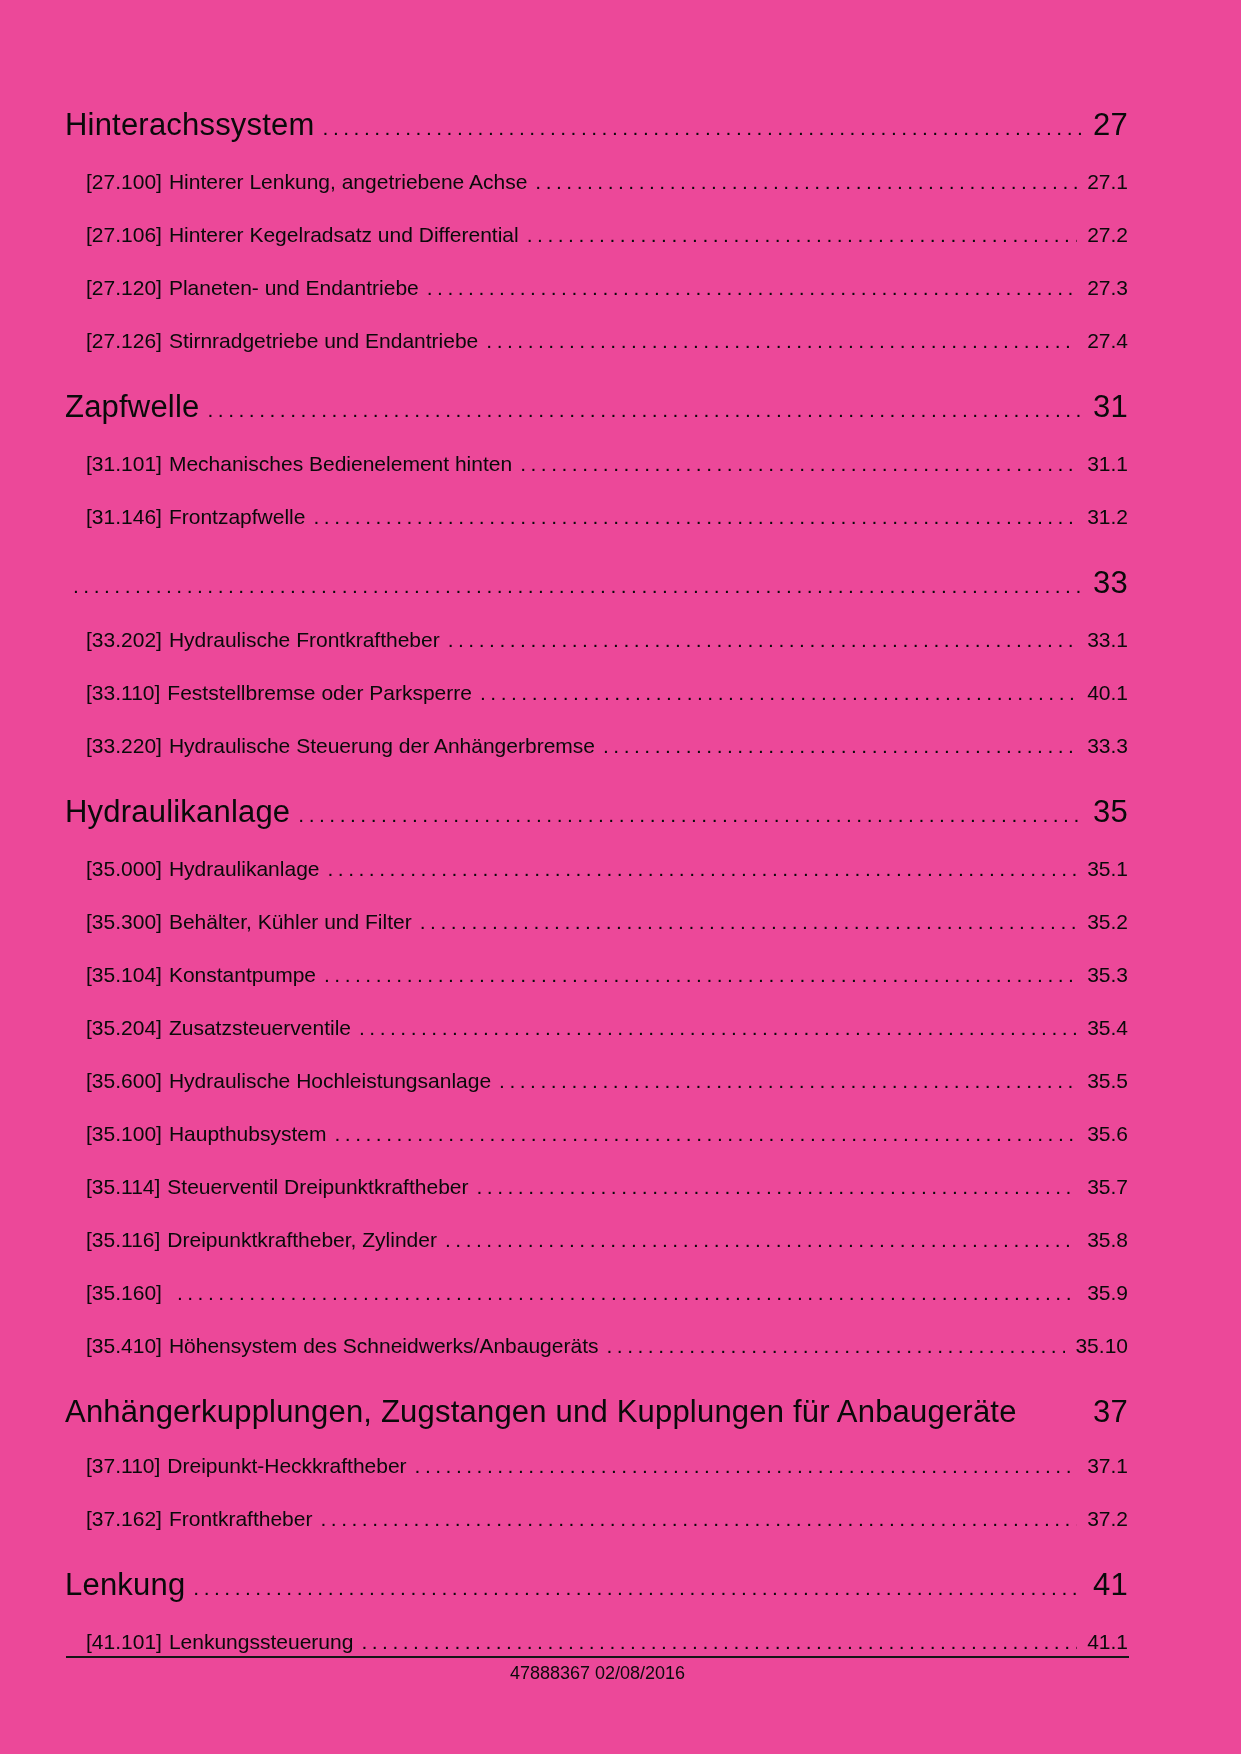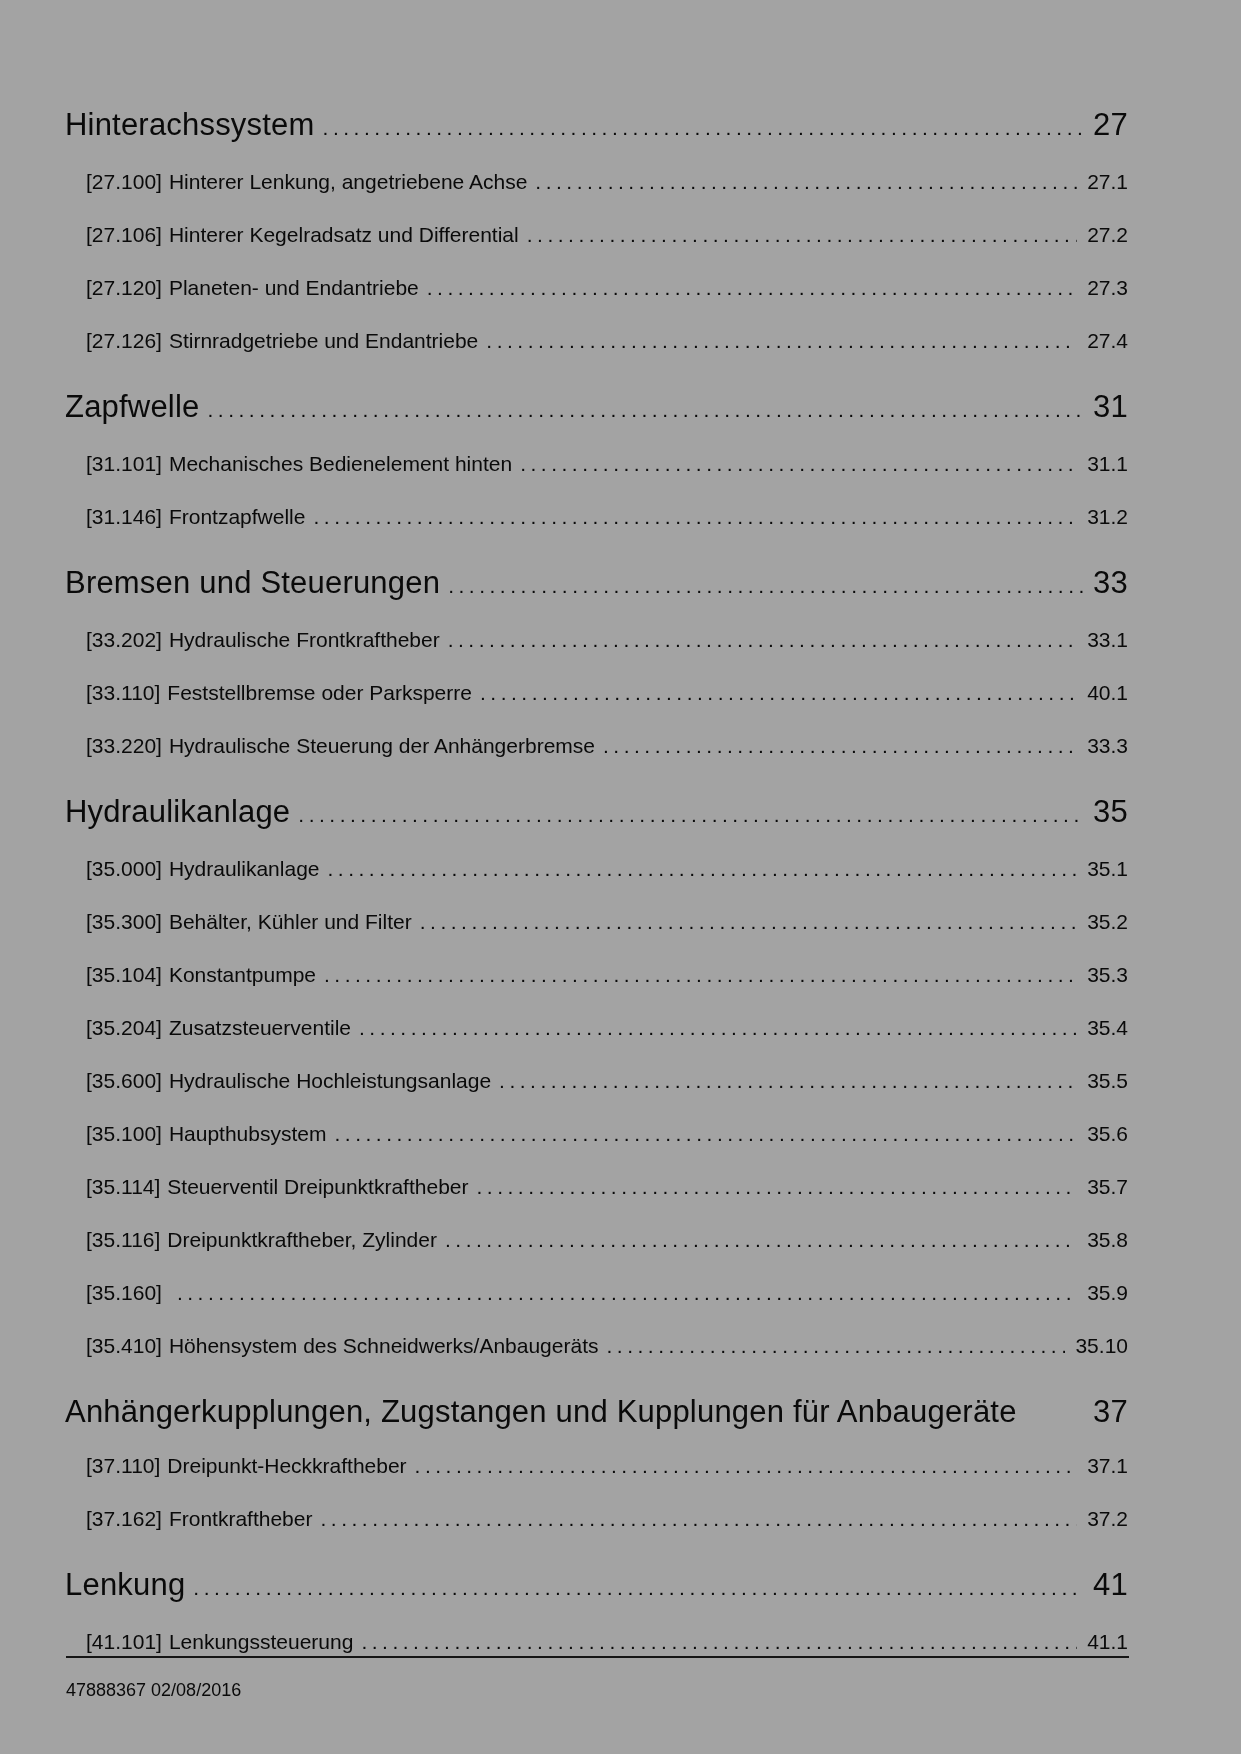--- a/index.html
+++ b/index.html
@@ -11,21 +11,21 @@
     width: 1241px;
     height: 1754px;
     position: relative;
     color: #0a0a0a;
     font-family: "Liberation Sans", sans-serif;
     -webkit-font-smoothing: antialiased;
   }
   .page {
     position: absolute;
     inset: 0;
-    background: #a3a3a3;
+    background: #ec4899;
   }
   .toc {
     position: absolute;
     left: 65px;
     top: 106px;
     width: 1063px;
   }
   .section { margin-top: 36px; }
   .section:first-child { margin-top: 0; }
   .row {
@@ -75,24 +75,24 @@
     position: absolute;
     left: 66px;
     top: 1656px;
     width: 1063px;
   }
   .footer-rule {
     border-top: 2px solid #151515;
     height: 0;
   }
   .footer-text {
-    text-align: left;
+    text-align: center;
     font-size: 18px;
     line-height: 20px;
-    margin-top: 22px;
+    margin-top: 5px;
     color: #0a0a0a;
   }
 </style>
 </head>
 <body>
 
 <div class="page">
   <div class="toc">
 
     <div class="section">
@@ -142,21 +142,20 @@
       <div class="row entry">
         <span class="code">[31.146]</span>
         <span class="etitle">Frontzapfwelle</span>
         <span class="dots">................................................................................................................................................................</span>
         <span class="pg">31.2</span>
       </div>
     </div>
 
     <div class="section">
       <div class="row heading">
-        <span class="stitle">Bremsen und Steuerungen</span>
         <span class="dots">................................................................................................................................................................</span>
         <span class="pg">33</span>
       </div>
       <div class="row entry">
         <span class="code">[33.202]</span>
         <span class="etitle">Hydraulische Frontkraftheber</span>
         <span class="dots">................................................................................................................................................................</span>
         <span class="pg">33.1</span>
       </div>
       <div class="row entry">

